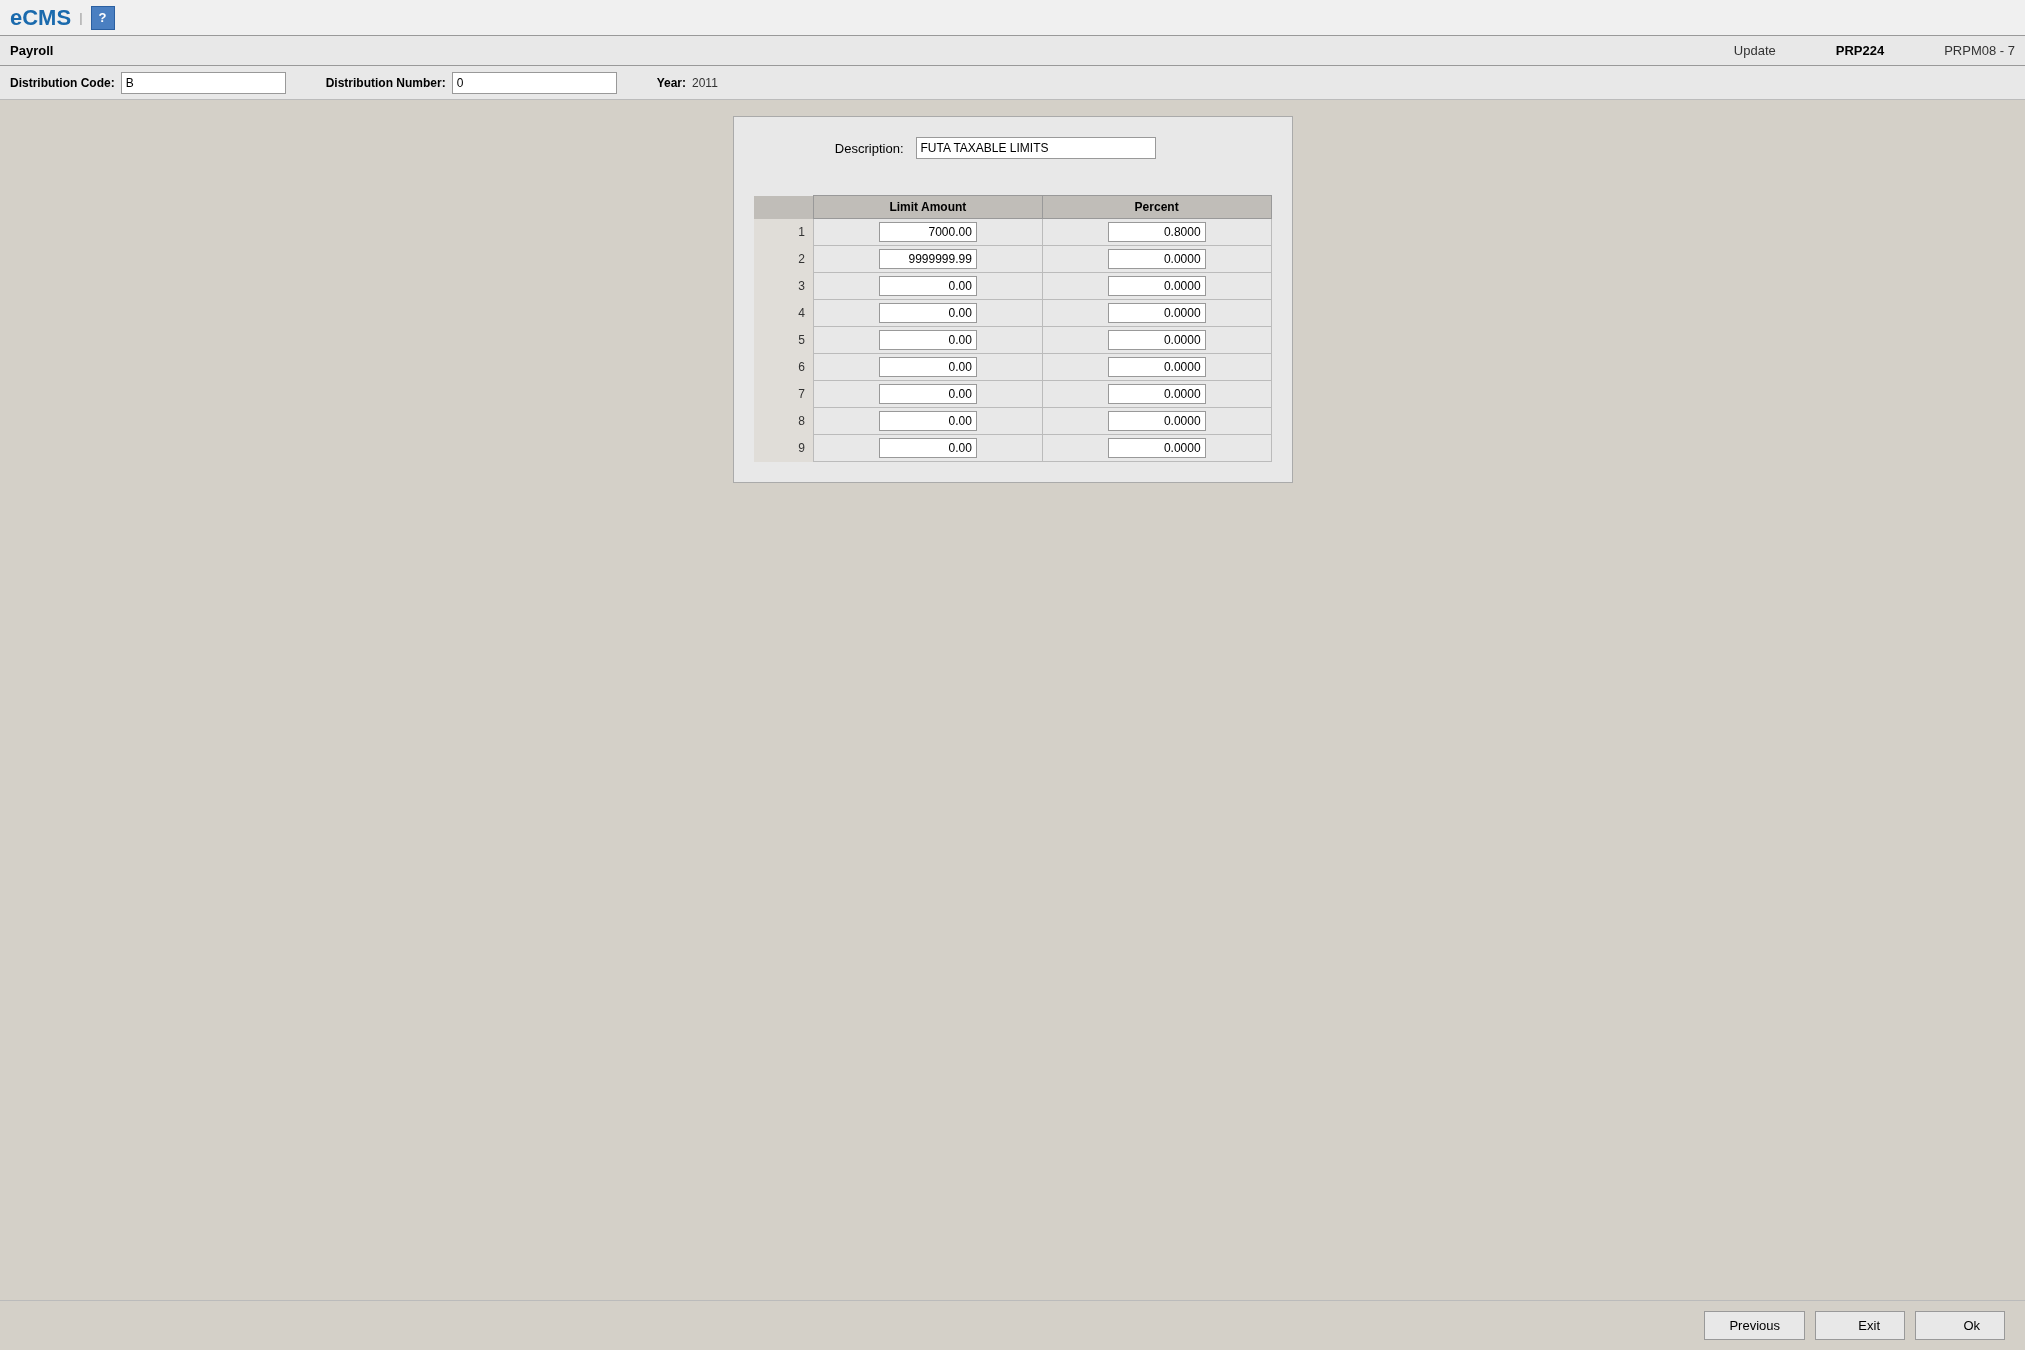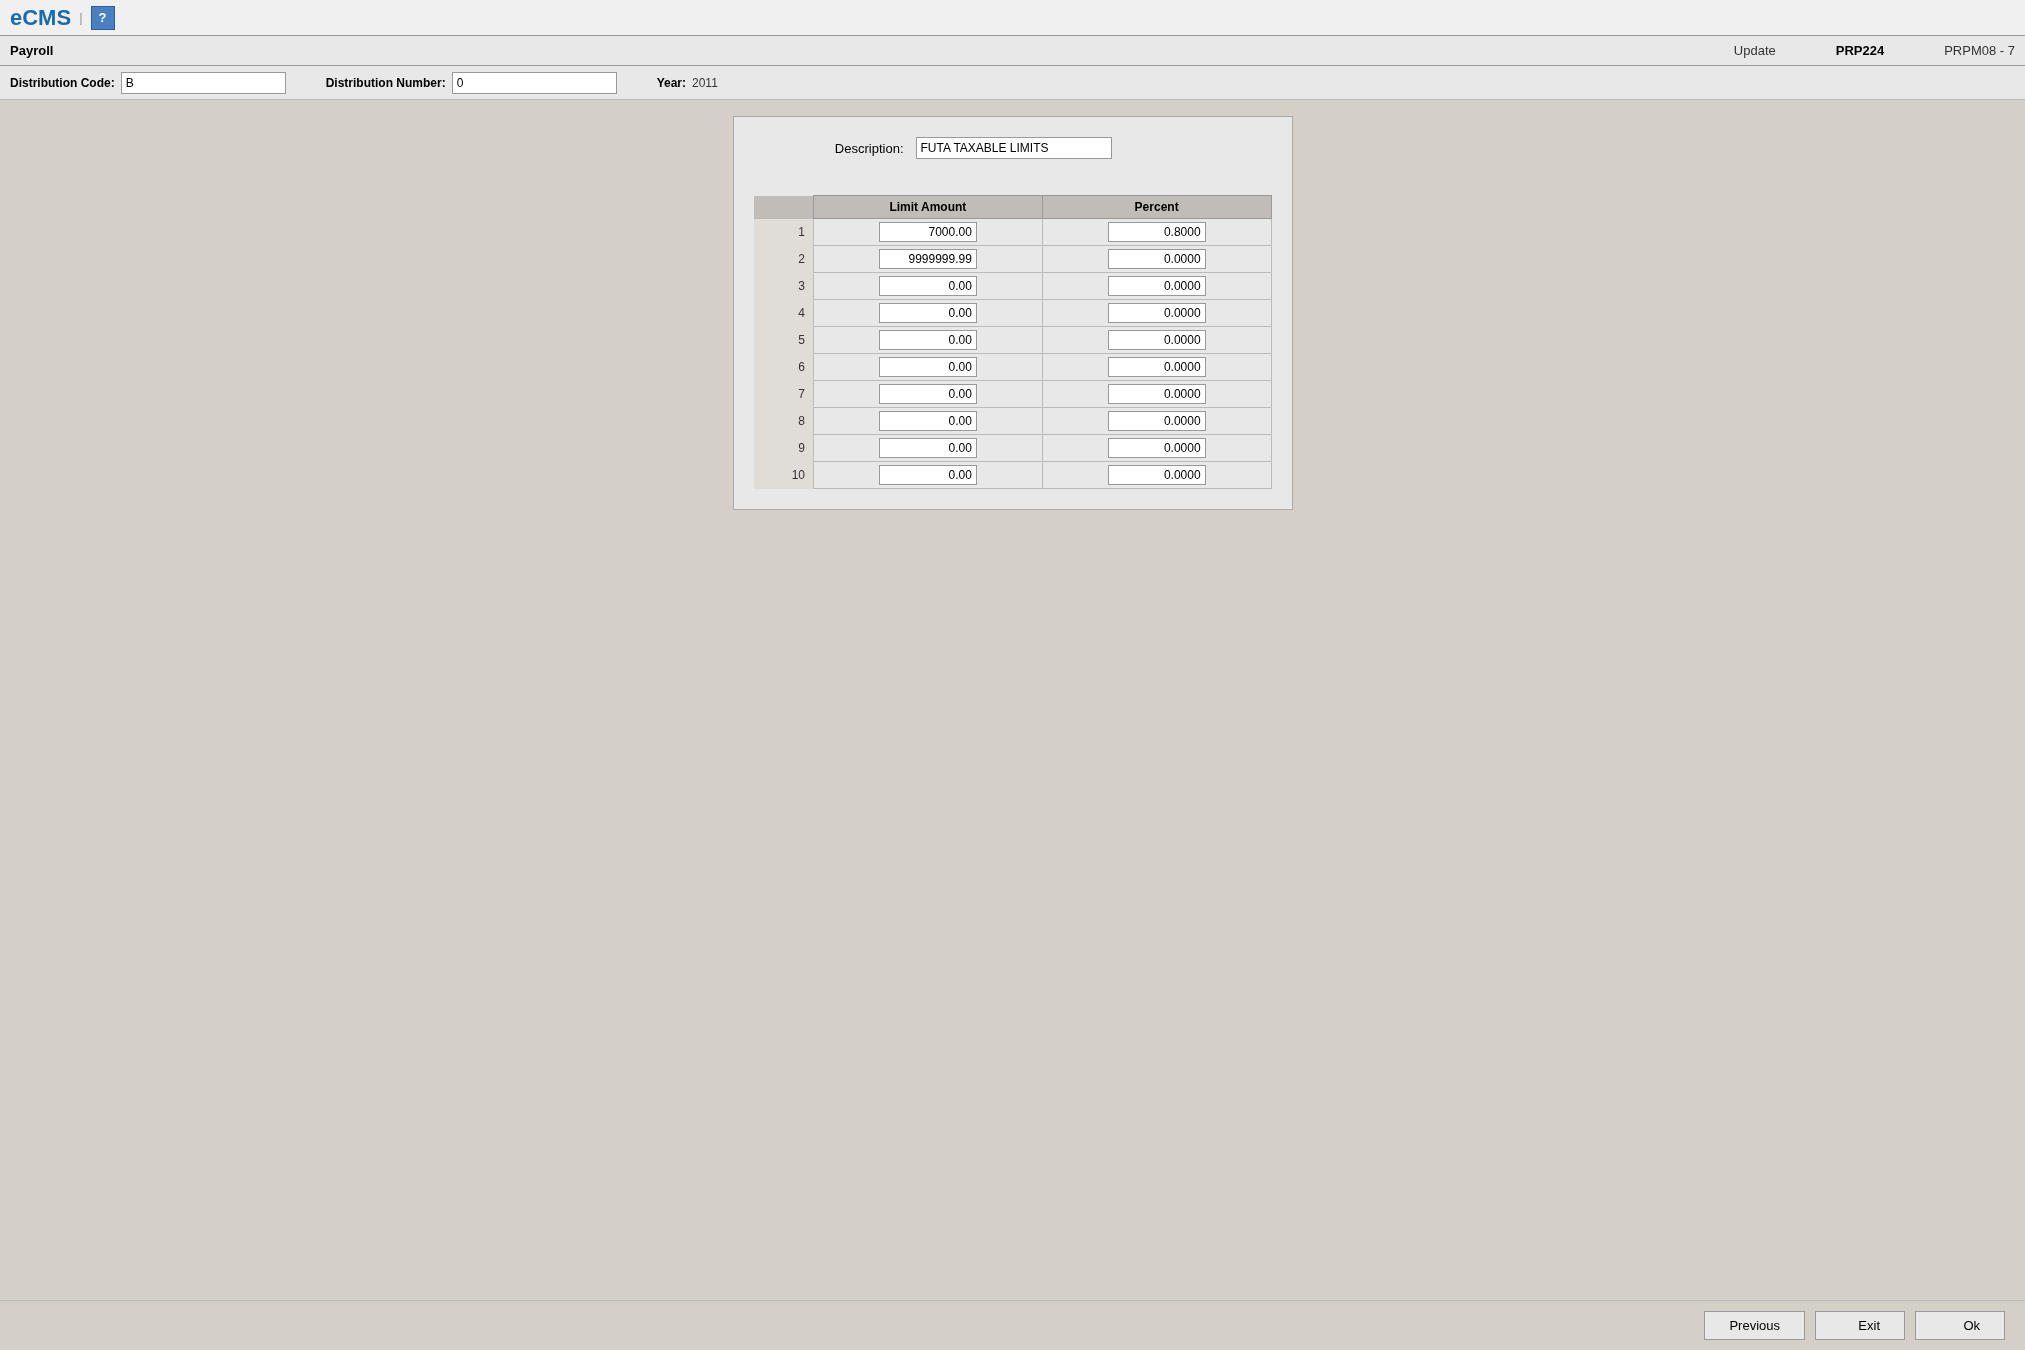--- a/index.html
+++ b/index.html
@@ -133,21 +133,21 @@
       width: 150px;
       text-align: right;
       margin-right: 12px;
     }
     .form-row input[type="text"] {
       background: white;
       border: 1px solid #999;
       height: 22px;
       padding: 0 4px;
       font-size: 12px;
-      width: 196px;
+      width: 240px;
     }
     .form-row select {
       background: white;
       border: 1px solid #999;
       height: 22px;
       padding: 0 2px;
       font-size: 12px;
       width: 140px;
     }
 
@@ -308,25 +308,20 @@
           <tr>
             <td class="row-num">8</td>
             <td class="amount-cell"><input type="text" class="num-input" value="0.00" style=""></td>
             <td class="percent-cell"><input type="text" class="num-input" value="0.0000" style=""></td>
           </tr>
           <tr>
             <td class="row-num">9</td>
             <td class="amount-cell"><input type="text" class="num-input" value="0.00" style=""></td>
             <td class="percent-cell"><input type="text" class="num-input" value="0.0000" style=""></td>
           </tr>
-          <tr>
-            <td class="row-num">10</td>
-            <td class="amount-cell"><input type="text" class="num-input" value="0.00" style=""></td>
-            <td class="percent-cell"><input type="text" class="num-input" value="0.0000" style=""></td>
-          </tr>
         </tbody>
     </table>
 
   </div>
 </div>
 
 <div id="footer">
   <button class="footer-btn">Previous</button>
   <button class="footer-btn">Exit</button>
   <button class="footer-btn">Ok</button>

